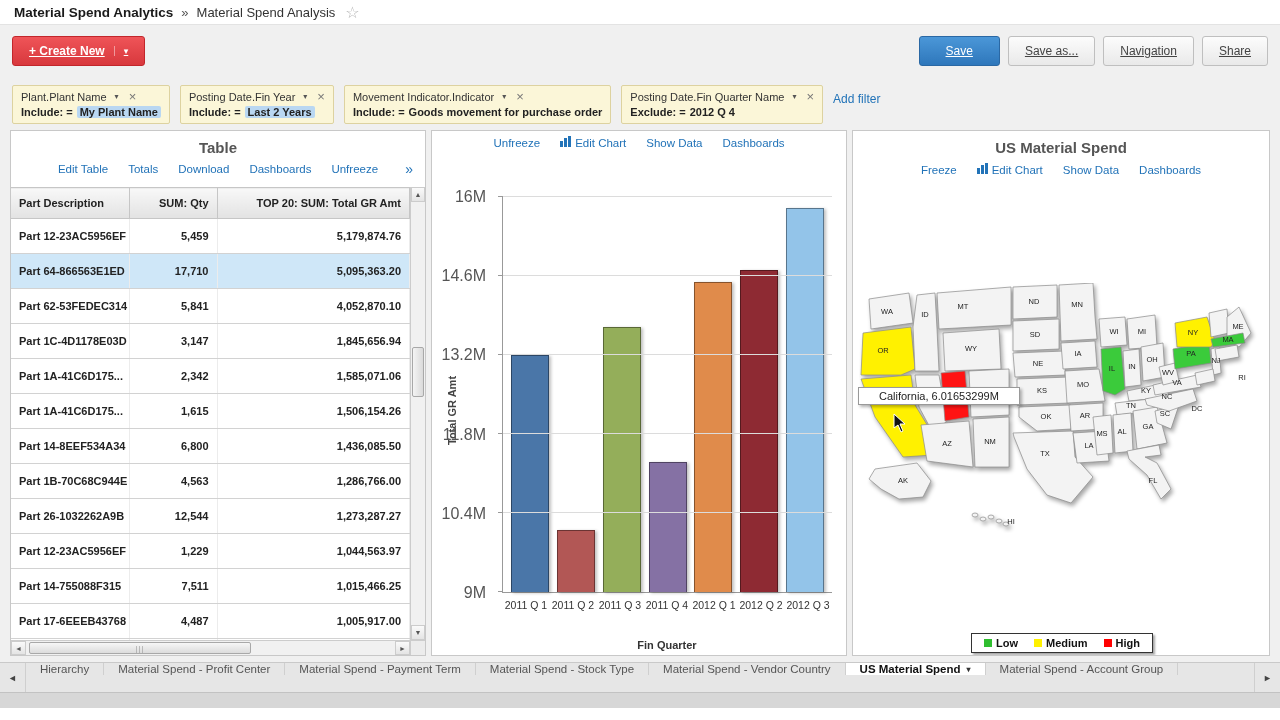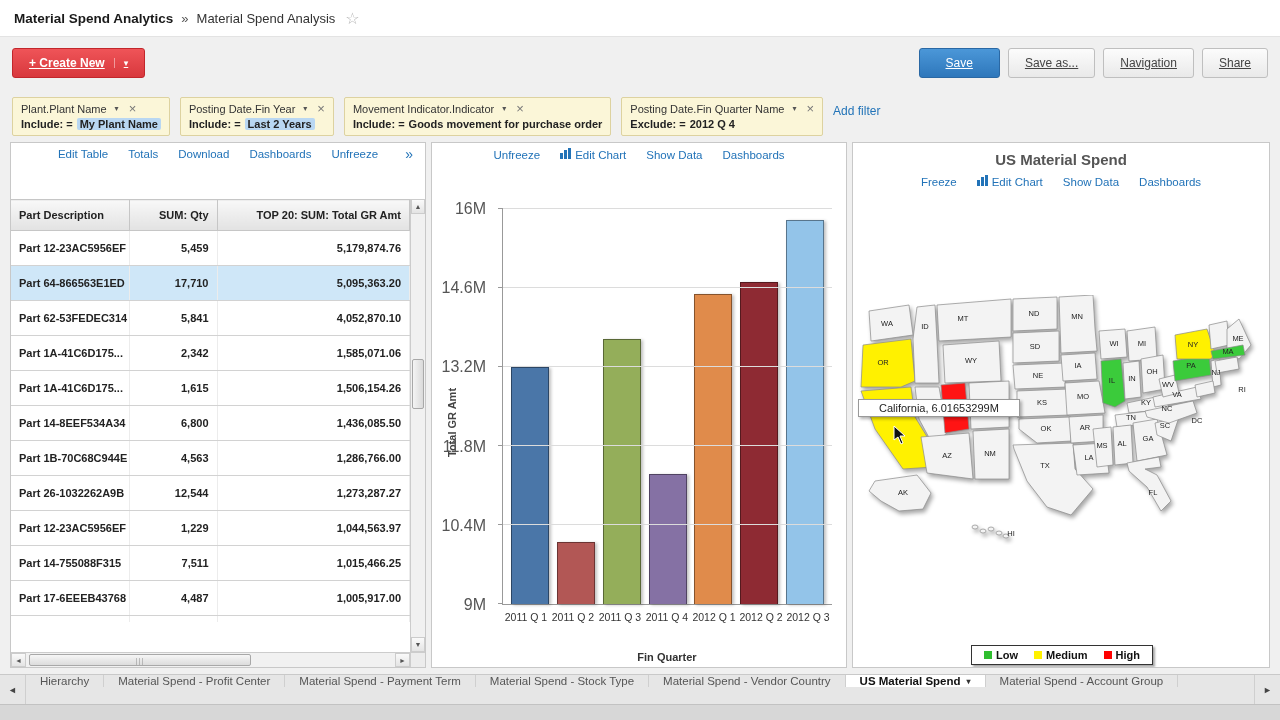--- a/index.html
+++ b/index.html
@@ -1,21 +1,21 @@
 <!DOCTYPE html>
 <html><head>
 <meta charset="utf-8">
 <style>
   html,body{margin:0;padding:0;}
   body{width:1280px;height:720px;overflow:hidden;background:#fff;
        font-family:"Liberation Sans",sans-serif;position:relative;}
   *{box-sizing:border-box;}
 
   
-  .header{height:36px;display:flex;align-items:center;padding:0 14px;background:#fff;}
+  .header{height:24px;display:flex;align-items:center;padding:0 14px;background:#fff;}
   .crumb-root{font-weight:bold;font-size:13.5px;color:#1a1a1a;cursor:pointer;}
   .crumb-sep{margin:0 8px;color:#555;font-size:13px;}
   .crumb-cur{font-size:13px;color:#333;}
   .star{margin-left:10px;color:#b5b5b5;font-size:16px;cursor:pointer;}
 
   
   .toolbar{height:52px;background:#f0f0f0;border-top:1px solid #e3e3e3;
            display:flex;align-items:center;padding:0 12px;}
   .btn{height:30px;border-radius:3px;font-size:12px;font-family:inherit;
        border:1px solid #bfbfbf;background:linear-gradient(#fcfcfc,#e9e9e9);
@@ -203,20 +203,21 @@
           <span class="chip-value">2012 Q 4</span>
         </div>
       </div>
     </div>
   <span class="addfilter">Add filter</span>
 </div>
 
 <div class="panels">
 
   <div class="panel p-table">
+    <div class="panel-title">Table</div>
     <div class="panel-links">
       <span class="plink plink-more">»</span>
     <span class="plink">
           <span>Edit Table</span>
         </span>
         <span class="plink">
           <span>Totals</span>
         </span>
         <span class="plink">
           <span>Download</span>
@@ -245,20 +246,25 @@
             </tr>
             <tr class="sel">
               <td>Part 64-866563E1ED</td>
               <td class="num">17,710</td>
               <td class="num">5,095,363.20</td>
             </tr>
             <tr>
               <td>Part 62-53FEDEC314</td>
               <td class="num">5,841</td>
               <td class="num">4,052,870.10</td>
+            </tr>
+            <tr>
+              <td>Part 1C-4D1178E03D</td>
+              <td class="num">3,147</td>
+              <td class="num">1,845,656.94</td>
             </tr>
             <tr>
               <td>Part 1A-41C6D175...</td>
               <td class="num">2,342</td>
               <td class="num">1,585,071.06</td>
             </tr>
             <tr>
               <td>Part 1A-41C6D175...</td>
               <td class="num">1,615</td>
               <td class="num">1,506,154.26</td>

